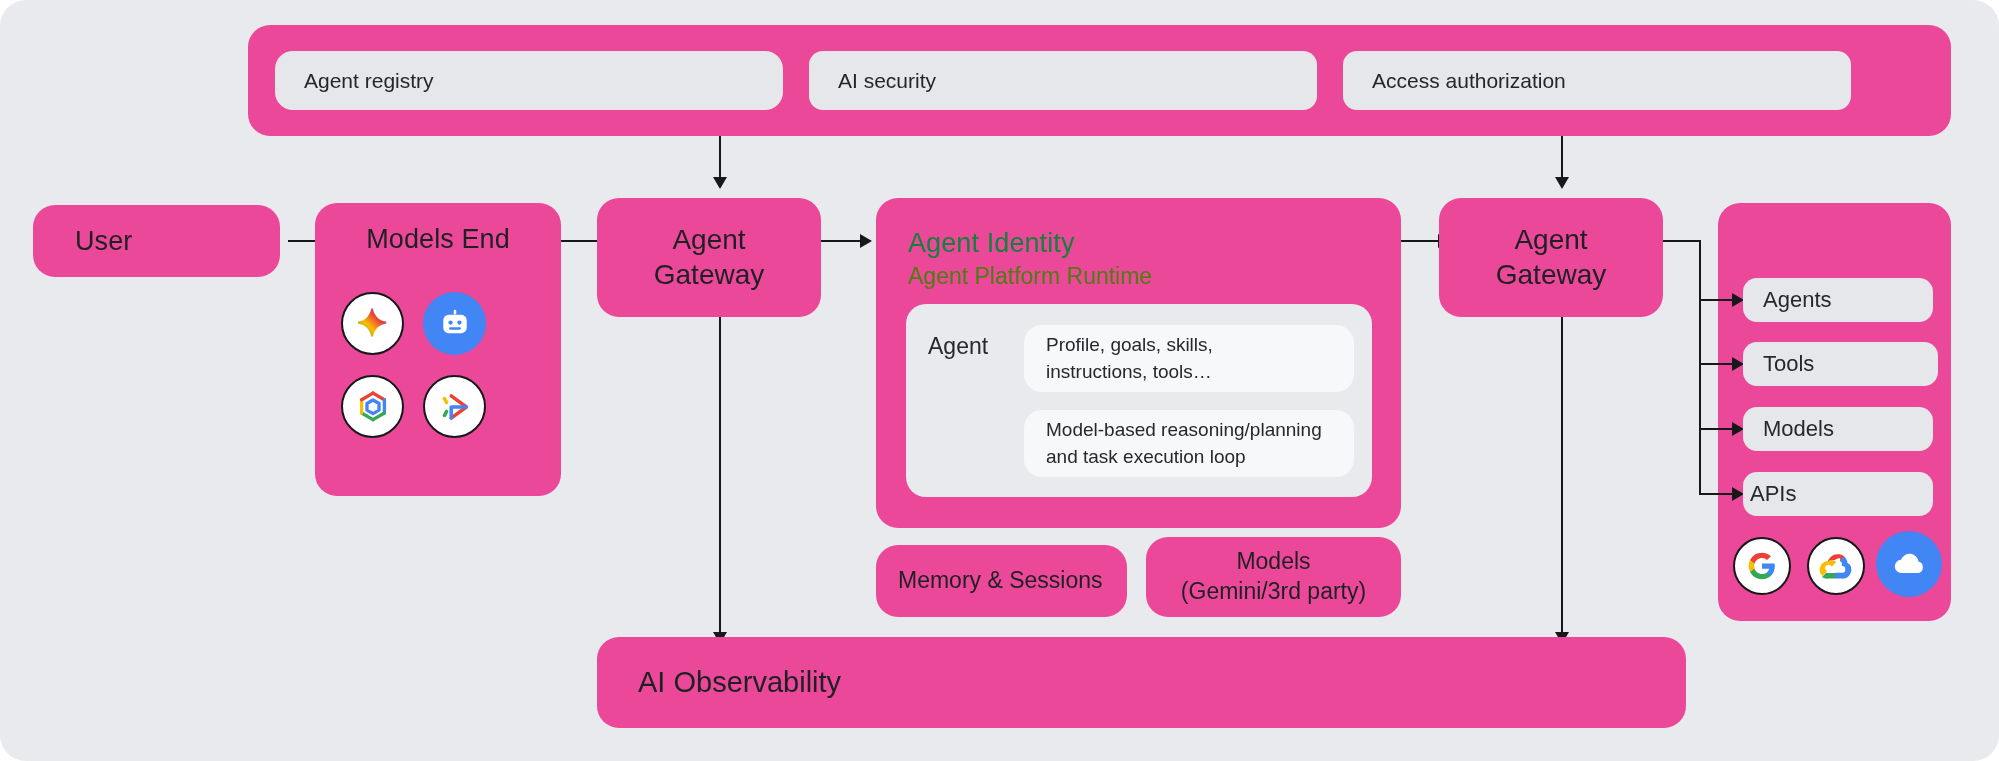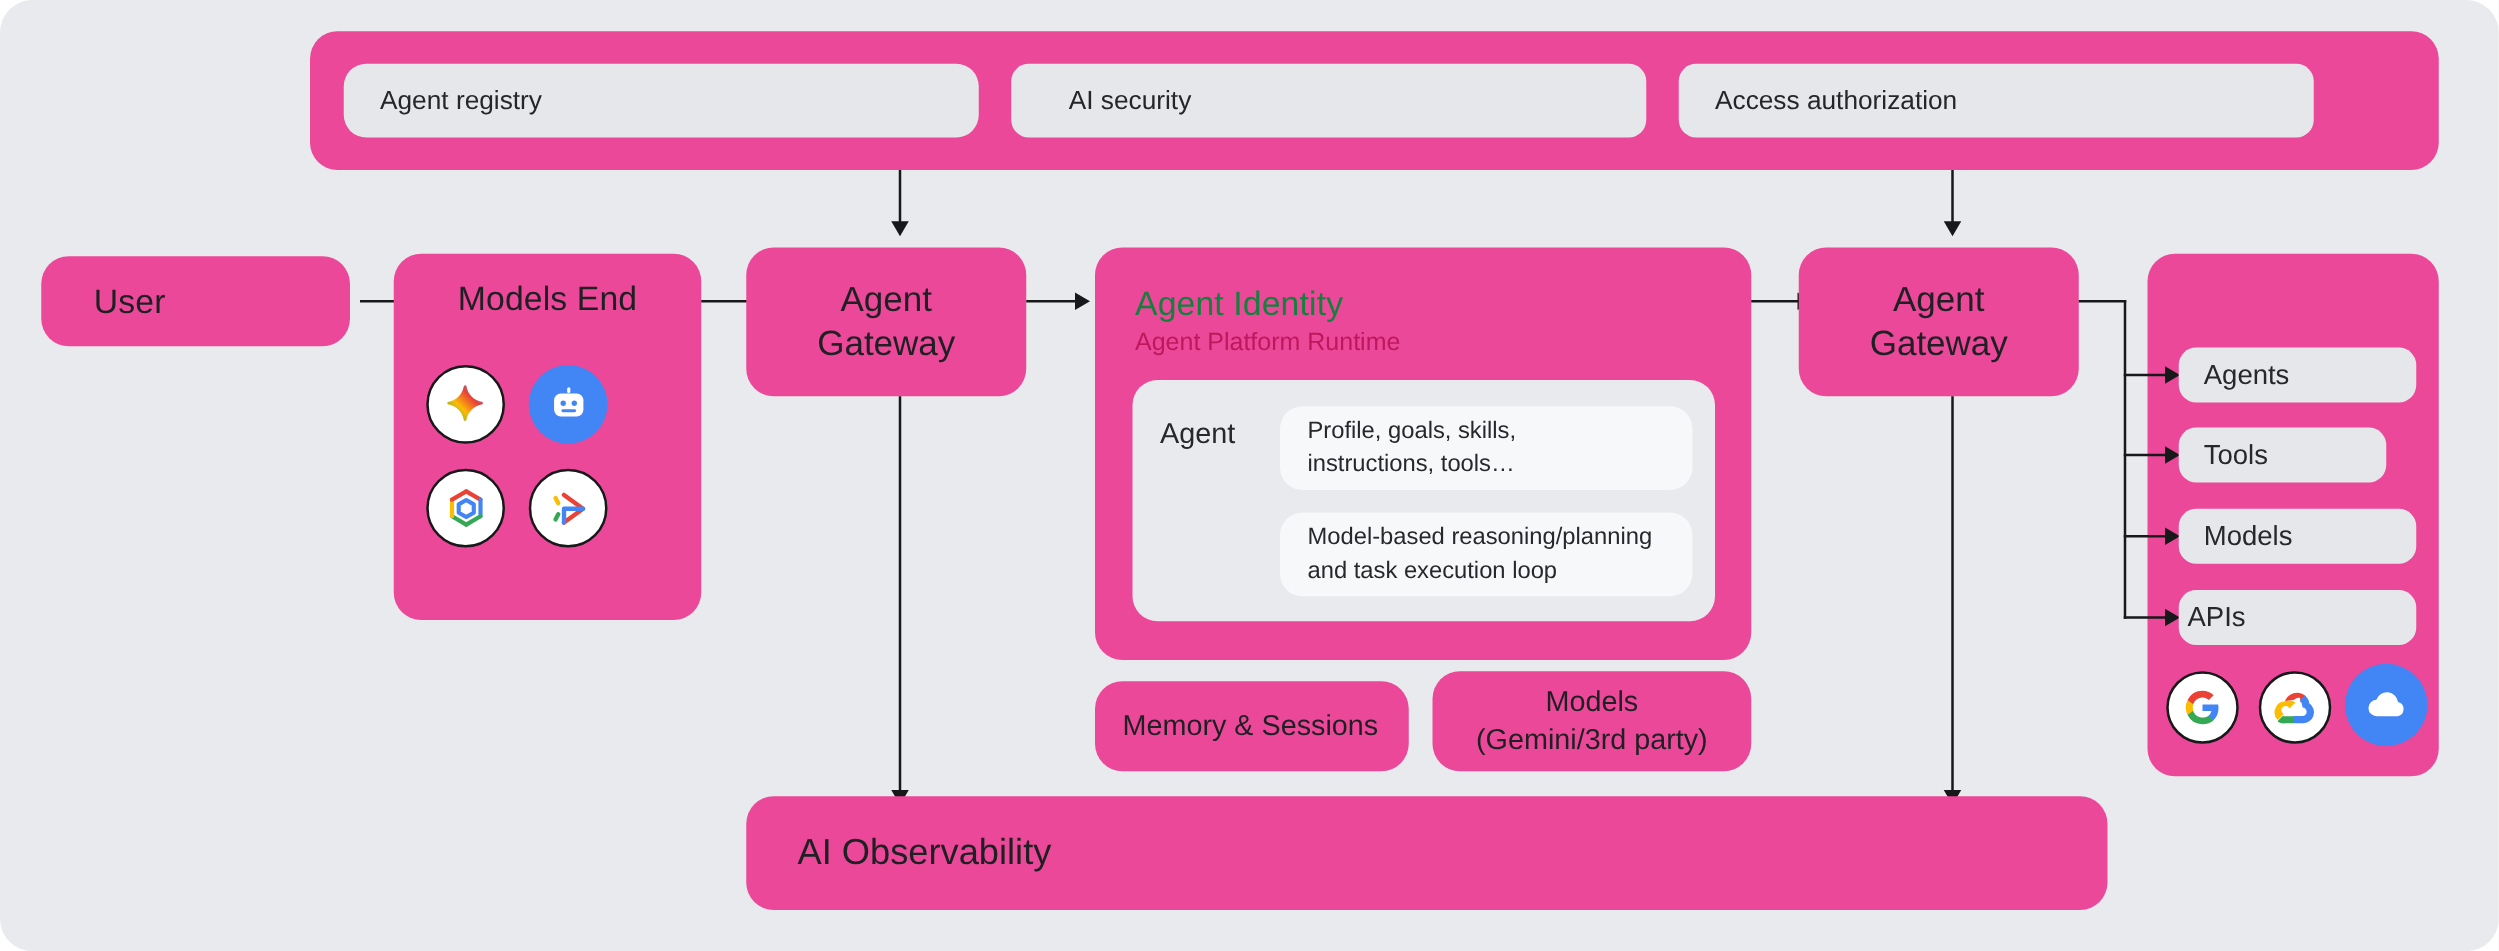--- a/index.html
+++ b/index.html
@@ -22,21 +22,21 @@
   .pill-grey{background:#e5e7ea;border-radius:14px;}
 
   .ctr{display:flex;align-items:center;}
   .col-c{display:flex;flex-direction:column;align-items:center;justify-content:center;}
 
   .t-node{font-size:27px;color:#1f2023;letter-spacing:.1px;}
   .t-node-lg{font-size:28px;color:#1f2023;line-height:1.24;text-align:center;}
   .t-pill{font-size:21px;color:#25262a;}
   .t-small{font-size:19px;color:#26282c;line-height:1.42;}
   .t-title{font-size:27px;color:#15803d;font-weight:500;letter-spacing:.1px;}
-  .t-sub{font-size:20px;color:#be185d;}
+  .t-sub{font-size:23px;color:#4d7c0f;}
   .t-agent{font-size:23px;color:#26282c;}
   .t-list{font-size:22px;color:#26282c;}
   .t-obs{font-size:29px;color:#1f2023;}
   .t-mem{font-size:23px;color:#1f2023;text-align:center;line-height:1.3;}
 
   
   .ln-h{background:#17181a;height:2px;}
   .ln-v{background:#17181a;width:2px;}
   .ar-r{width:0;height:0;border-top:7px solid transparent;border-bottom:7px solid transparent;border-left:12px solid #17181a;}
   .ar-d{width:0;height:0;border-left:7px solid transparent;border-right:7px solid transparent;border-top:12px solid #17181a;}
@@ -49,21 +49,21 @@
 </head>
 <body>
 
 <div id="canvas">
 
   <div class="abs panel-light" style="left:248px;top:25px;width:1703px;height:111px;">
   </div>
   <div class="abs pill-grey ctr" style="left:275px;top:51px;width:508px;height:59px;padding-left:29px;border-radius:18px;">
     <span class="t-pill">Agent registry</span>
   </div>
-  <div class="abs pill-grey ctr" style="left:809px;top:51px;width:508px;height:59px;padding-left:46px;">
+  <div class="abs pill-grey ctr" style="left:809px;top:51px;width:508px;height:59px;padding-left:29px;">
     <span class="t-pill">AI security</span>
   </div>
   <div class="abs pill-grey ctr" style="left:1343px;top:51px;width:508px;height:59px;padding-left:29px;">
     <span class="t-pill">Access authorization</span>
   </div>
 
   <div class="abs ln-v" style="left:719px;top:136px;height:44px;"></div>
   <div class="abs ar-d" style="left:713px;top:177px;"></div>
 
   <div class="abs ln-v" style="left:1561px;top:136px;height:44px;"></div>
@@ -192,21 +192,21 @@
   </div>
 
   <div class="abs ln-h" style="left:1699px;top:299px;width:36px;"></div>
   <div class="abs ar-r" style="left:1732px;top:293px;"></div>
   <div class="abs pill-grey ctr" style="left:1743px;top:278px;width:190px;height:44px;padding-left:20px;">
     <span class="t-list">Agents</span>
   </div>
 
   <div class="abs ln-h" style="left:1699px;top:363px;width:36px;"></div>
   <div class="abs ar-r" style="left:1732px;top:357px;"></div>
-  <div class="abs pill-grey ctr" style="left:1743px;top:342px;width:166px;height:44px;padding-left:20px;">
+  <div class="abs pill-grey ctr" style="left:1743px;top:342px;width:195px;height:44px;padding-left:20px;">
     <span class="t-list">Tools</span>
   </div>
 
   <div class="abs ln-h" style="left:1699px;top:428px;width:36px;"></div>
   <div class="abs ar-r" style="left:1732px;top:422px;"></div>
   <div class="abs pill-grey ctr" style="left:1743px;top:407px;width:190px;height:44px;padding-left:20px;">
     <span class="t-list">Models</span>
   </div>
 
   <div class="abs ln-h" style="left:1699px;top:493px;width:36px;"></div>

